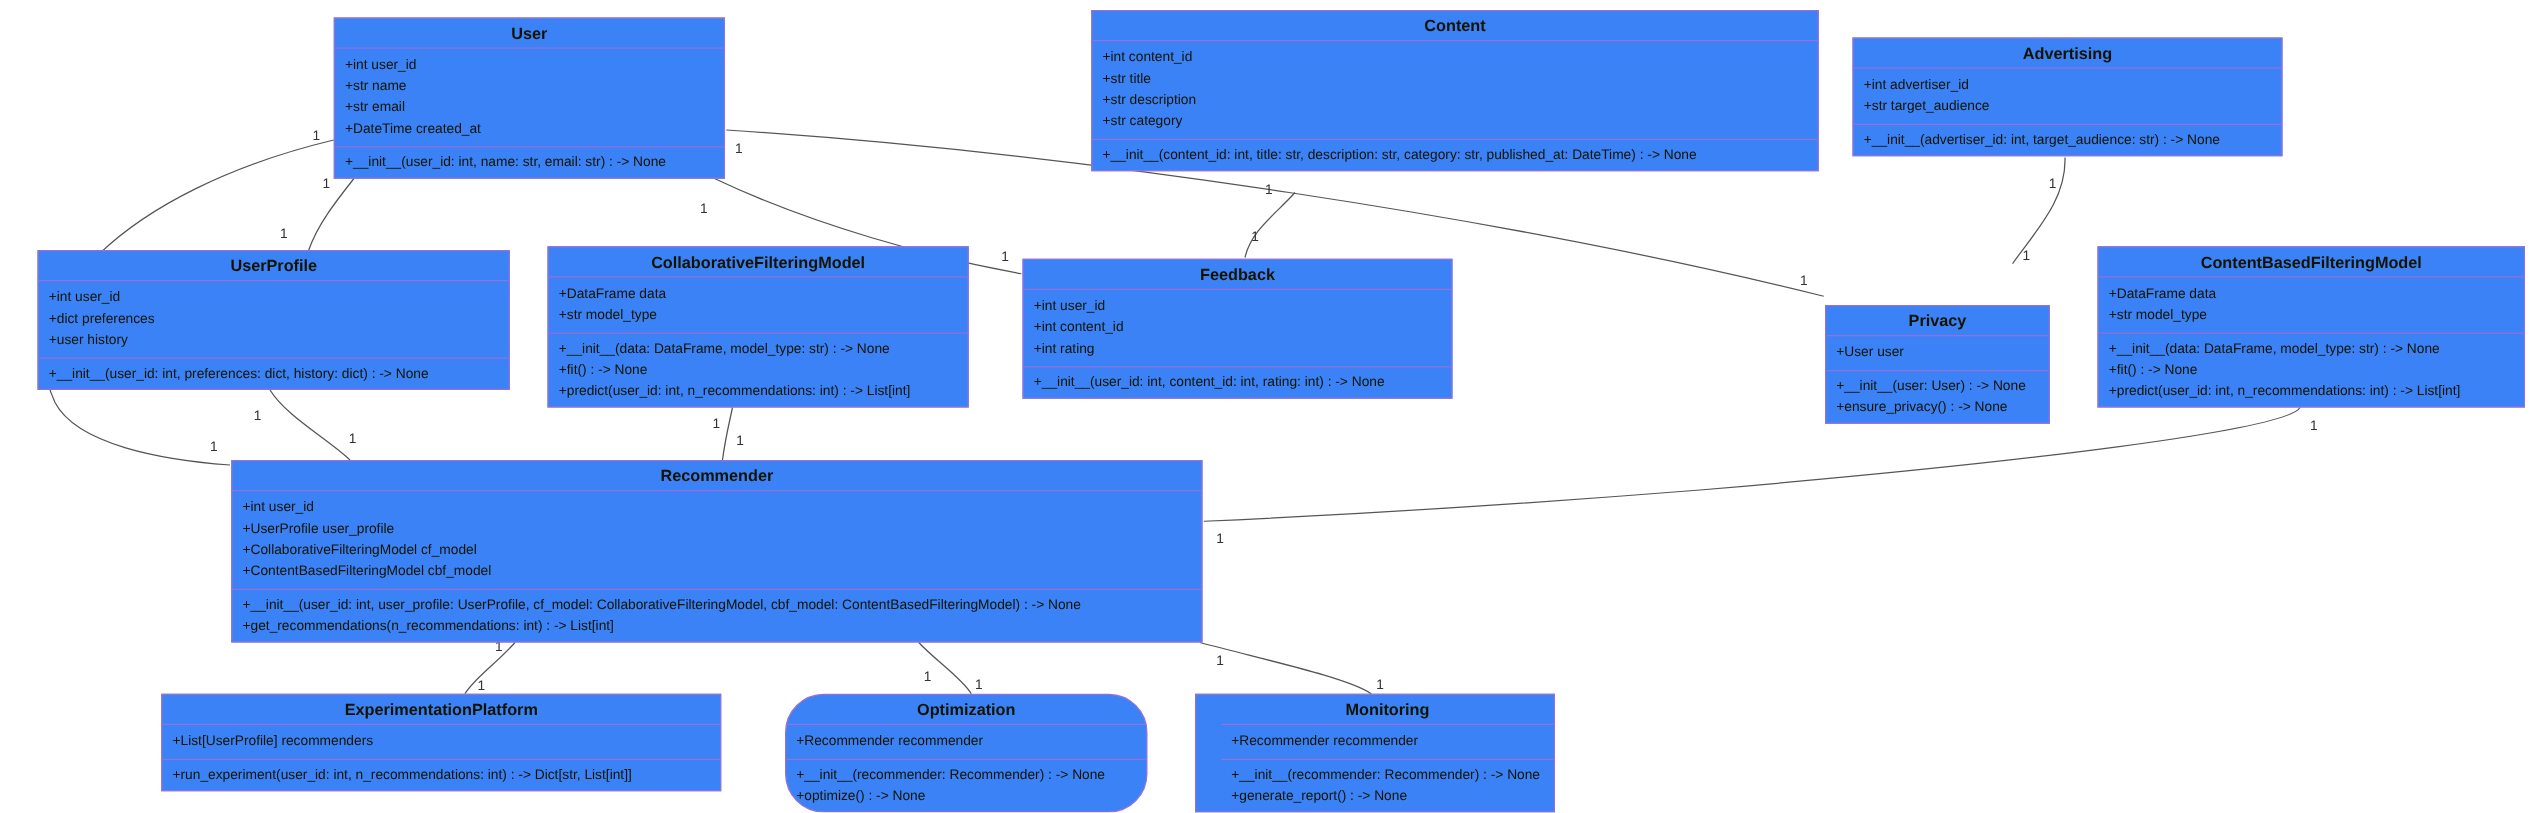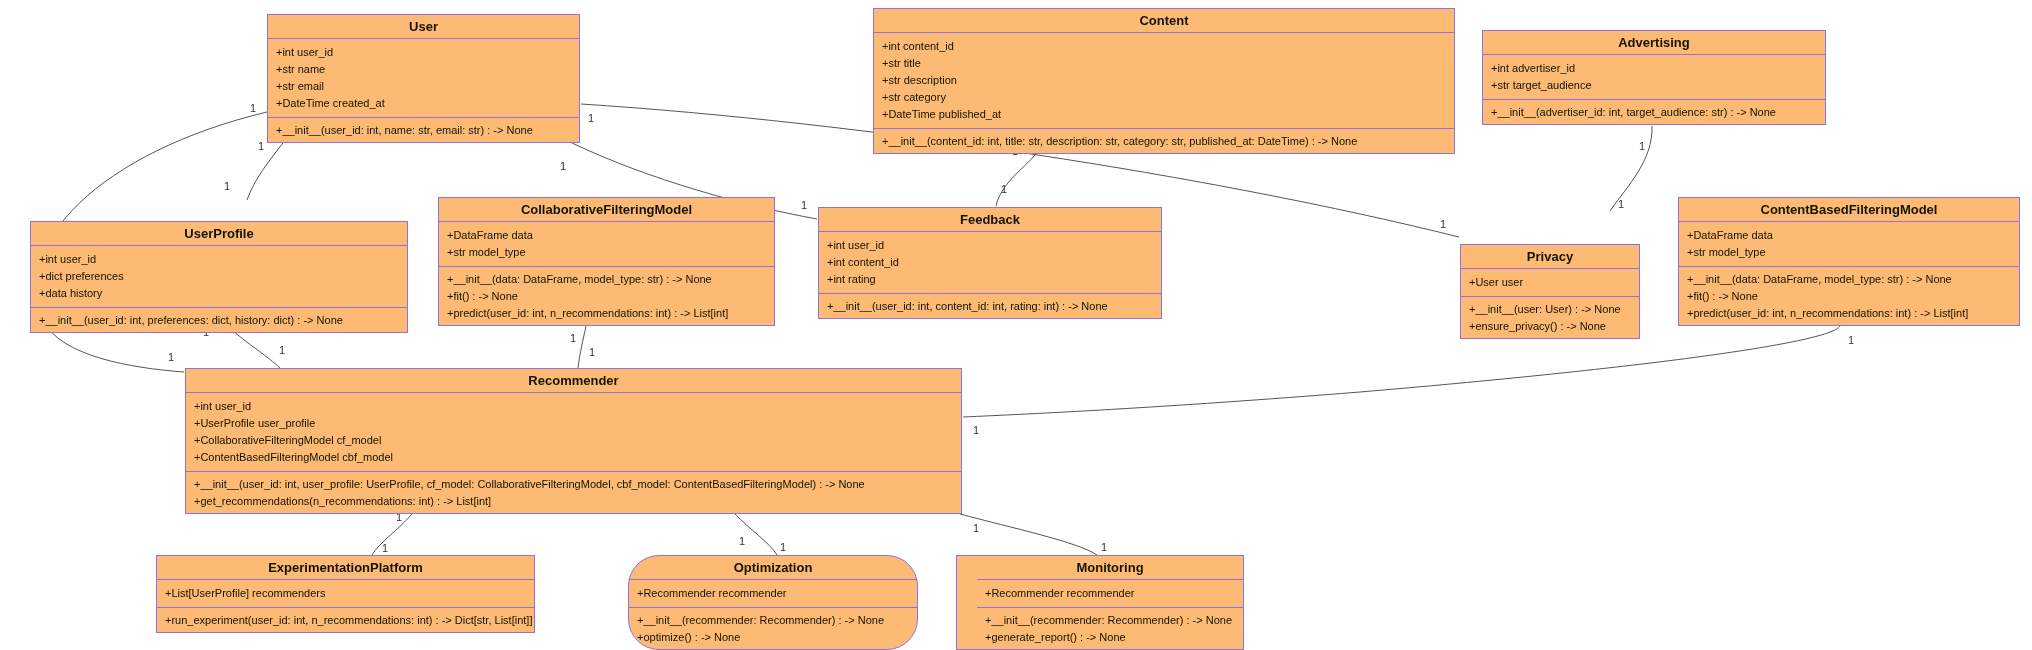--- a/index.html
+++ b/index.html
@@ -3,21 +3,21 @@
 <meta charset="utf-8">
 <style>
   html,body{margin:0;padding:0;background:#ffffff;overflow:hidden;}
   #canvas{
     position:relative;width:2032px;height:650px;background:#ffffff;
     font-family:"Liberation Sans",sans-serif;
   }
   #edge-layer{position:absolute;left:0;top:0;width:2032px;height:650px;z-index:1;}
   .class-box{
     position:absolute;z-index:2;box-sizing:border-box;
-    background:#fdba74;border:1px solid #9370DB;
+    background:#3b82f6;border:1px solid #9370DB;
     color:#131300;
   }
   .class-title{
     height:23px;line-height:23px;text-align:center;
     font-size:13px;font-weight:bold;
     border-bottom:1px solid #9370DB;
     white-space:nowrap;overflow:hidden;
   }
   .class-section{padding:5px 0;}
   .class-section.methods{border-top:1px solid #9370DB;padding:4px 0 3px 0;}
@@ -82,42 +82,41 @@
         <div class="member">+__init__(user_id: int, name: str, email: str) : -&gt; None</div>
       </div>
     </div>
     <div class="class-box" style="left: 873px; top: 8px; width: 582px;">
       <div class="class-title">Content</div>
       <div class="class-section attrs">
         <div class="member">+int content_id</div>
         <div class="member">+str title</div>
         <div class="member">+str description</div>
         <div class="member">+str category</div>
-        <div class="member">+DateTime published_at</div>
       </div>
       <div class="class-section methods">
         <div class="member">+__init__(content_id: int, title: str, description: str, category: str, published_at: DateTime) : -&gt; None</div>
       </div>
     </div>
     <div class="class-box" style="left: 1482px; top: 30px; width: 344px;">
       <div class="class-title">Advertising</div>
       <div class="class-section attrs">
         <div class="member">+int advertiser_id</div>
         <div class="member">+str target_audience</div>
       </div>
       <div class="class-section methods">
         <div class="member">+__init__(advertiser_id: int, target_audience: str) : -&gt; None</div>
       </div>
     </div>
-    <div class="class-box" style="left: 30px; top: 200px; width: 378px; margin-top: 21px;">
+    <div class="class-box" style="left: 30px; top: 200px; width: 378px;">
       <div class="class-title">UserProfile</div>
       <div class="class-section attrs">
         <div class="member">+int user_id</div>
         <div class="member">+dict preferences</div>
-        <div class="member">+data history</div>
+        <div class="member">+user history</div>
       </div>
       <div class="class-section methods">
         <div class="member">+__init__(user_id: int, preferences: dict, history: dict) : -&gt; None</div>
       </div>
     </div>
     <div class="class-box" style="left: 438px; top: 197px; width: 337px;">
       <div class="class-title">CollaborativeFilteringModel</div>
       <div class="class-section attrs">
         <div class="member">+DataFrame data</div>
         <div class="member">+str model_type</div>
@@ -167,21 +166,21 @@
         <div class="member">+int user_id</div>
         <div class="member">+UserProfile user_profile</div>
         <div class="member">+CollaborativeFilteringModel cf_model</div>
         <div class="member">+ContentBasedFilteringModel cbf_model</div>
       </div>
       <div class="class-section methods">
         <div class="member">+__init__(user_id: int, user_profile: UserProfile, cf_model: CollaborativeFilteringModel, cbf_model: ContentBasedFilteringModel) : -&gt; None</div>
         <div class="member">+get_recommendations(n_recommendations: int) : -&gt; List[int]</div>
       </div>
     </div>
-    <div class="class-box" style="left: 156px; top: 555px; width: 379px;">
+    <div class="class-box" style="left: 129px; top: 555px; width: 448px;">
       <div class="class-title">ExperimentationPlatform</div>
       <div class="class-section attrs">
         <div class="member">+List[UserProfile] recommenders</div>
       </div>
       <div class="class-section methods">
         <div class="member">+run_experiment(user_id: int, n_recommendations: int) : -&gt; Dict[str, List[int]]</div>
       </div>
     </div>
     <div class="class-box" style="left: 628px; top: 555px; width: 290px; border-radius: 31px;">
       <div class="class-title">Optimization</div>

